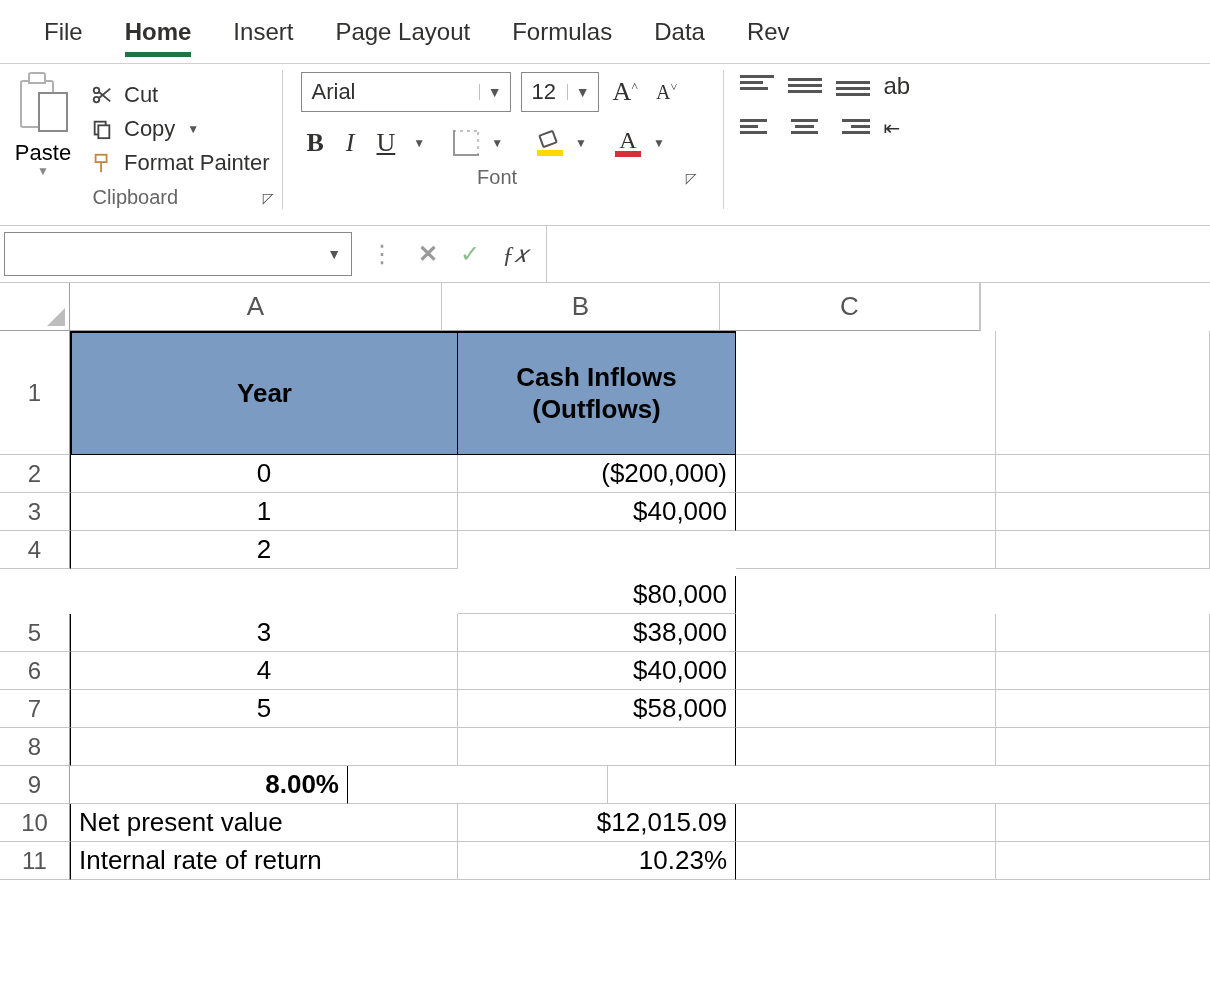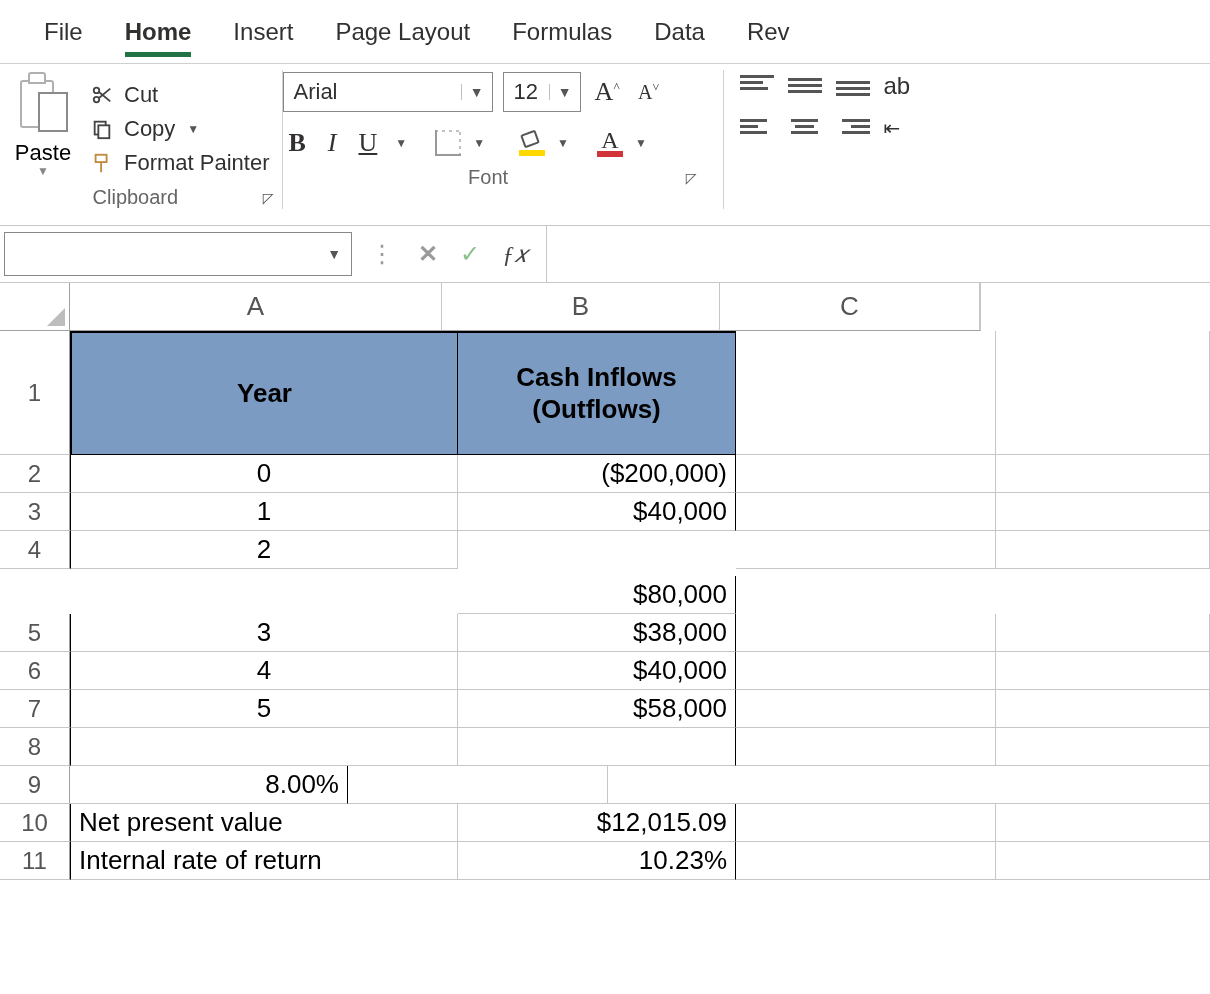--- a/index.html
+++ b/index.html
@@ -57,21 +57,21 @@
   .paste-icon .sheet{
     position:absolute; left:24px; top:20px; width:30px; height:40px;
     border:2px solid #8a8a8a; background:#fff;
   }
   .paste-label { font-size:22px; color:#000000; }
   .paste-drop { font-size:12px; color:#888; margin-top:-2px;}
   .clip-list { padding:6px 10px 0 2px; font-size:22px; }
   .clip-item { display:flex; align-items:center; gap:10px; padding:4px 2px; cursor:pointer;}
   .icon-small { width:24px; height:24px; display:inline-flex; align-items:center; justify-content:center; }
   
-  .font-group { padding-right:18px; min-width:440px;}
+  .font-group { padding-left:18px; padding-right:18px; min-width:440px;}
   .font-row { display:flex; align-items:center; gap:10px; }
   .font-row + .font-row { margin-top:14px; }
   .combo {
     display:flex; align-items:center; border:1px solid #8a8886; background:#fff;
     height:40px; font-size:22px;
   }
   .combo .text { padding:0 10px; }
   .combo .caret { padding:0 8px; font-size:14px; color:#555; border-left:1px solid #c0c0c0;}
   .font-name { width:210px; }
   .font-size { width:78px; }
@@ -406,21 +406,21 @@
     </div>
     <div class="row rown">
       <div class="row-h">8</div>
       <div class="cell colA" style="border-left: 1px solid rgb(0, 0, 0);"></div>
       <div class="cell colB" style="border-right: 1px solid rgb(0, 0, 0);"></div>
       <div class="cell colC"></div>
       <div class="cell extra"></div>
     </div>
     <div class="row rown">
       <div class="row-h">9</div>
-      <div class="cell colB right" style="border-right: 1px solid rgb(0, 0, 0);">8.00%</div>
+      <div class="cell colB right" style="border-right: 1px solid rgb(0, 0, 0); font-weight: bold;">8.00%</div>
       <div class="cell colC"></div>
       <div class="cell extra"></div>
     </div>
     <div class="row rown">
       <div class="row-h">10</div>
       <div class="cell colA" style="border-left: 1px solid rgb(0, 0, 0);">Net present value</div>
       <div class="cell colB right" style="border-right: 1px solid rgb(0, 0, 0);">$12,015.09</div>
       <div class="cell colC"></div>
       <div class="cell extra"></div>
     </div>

